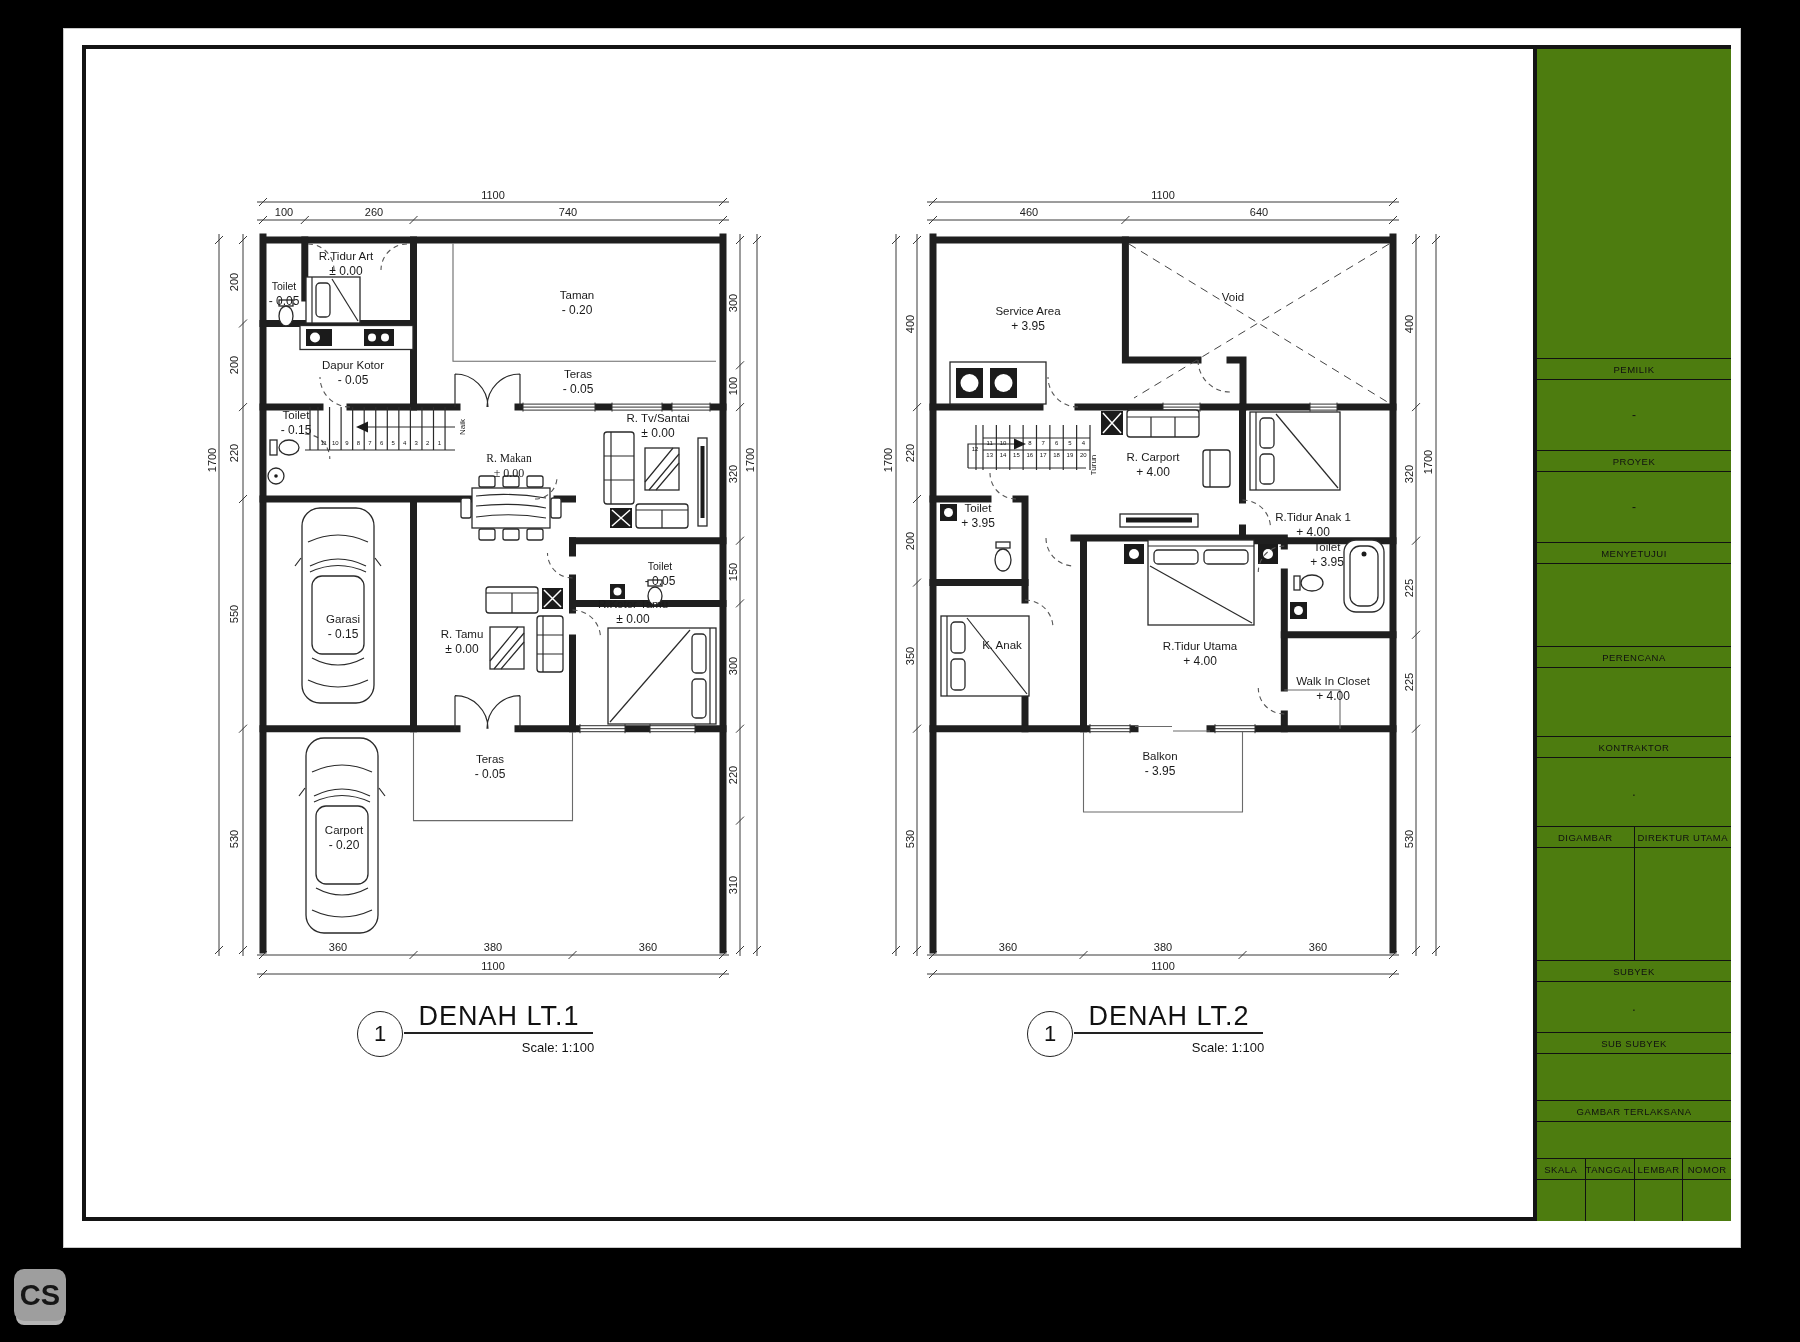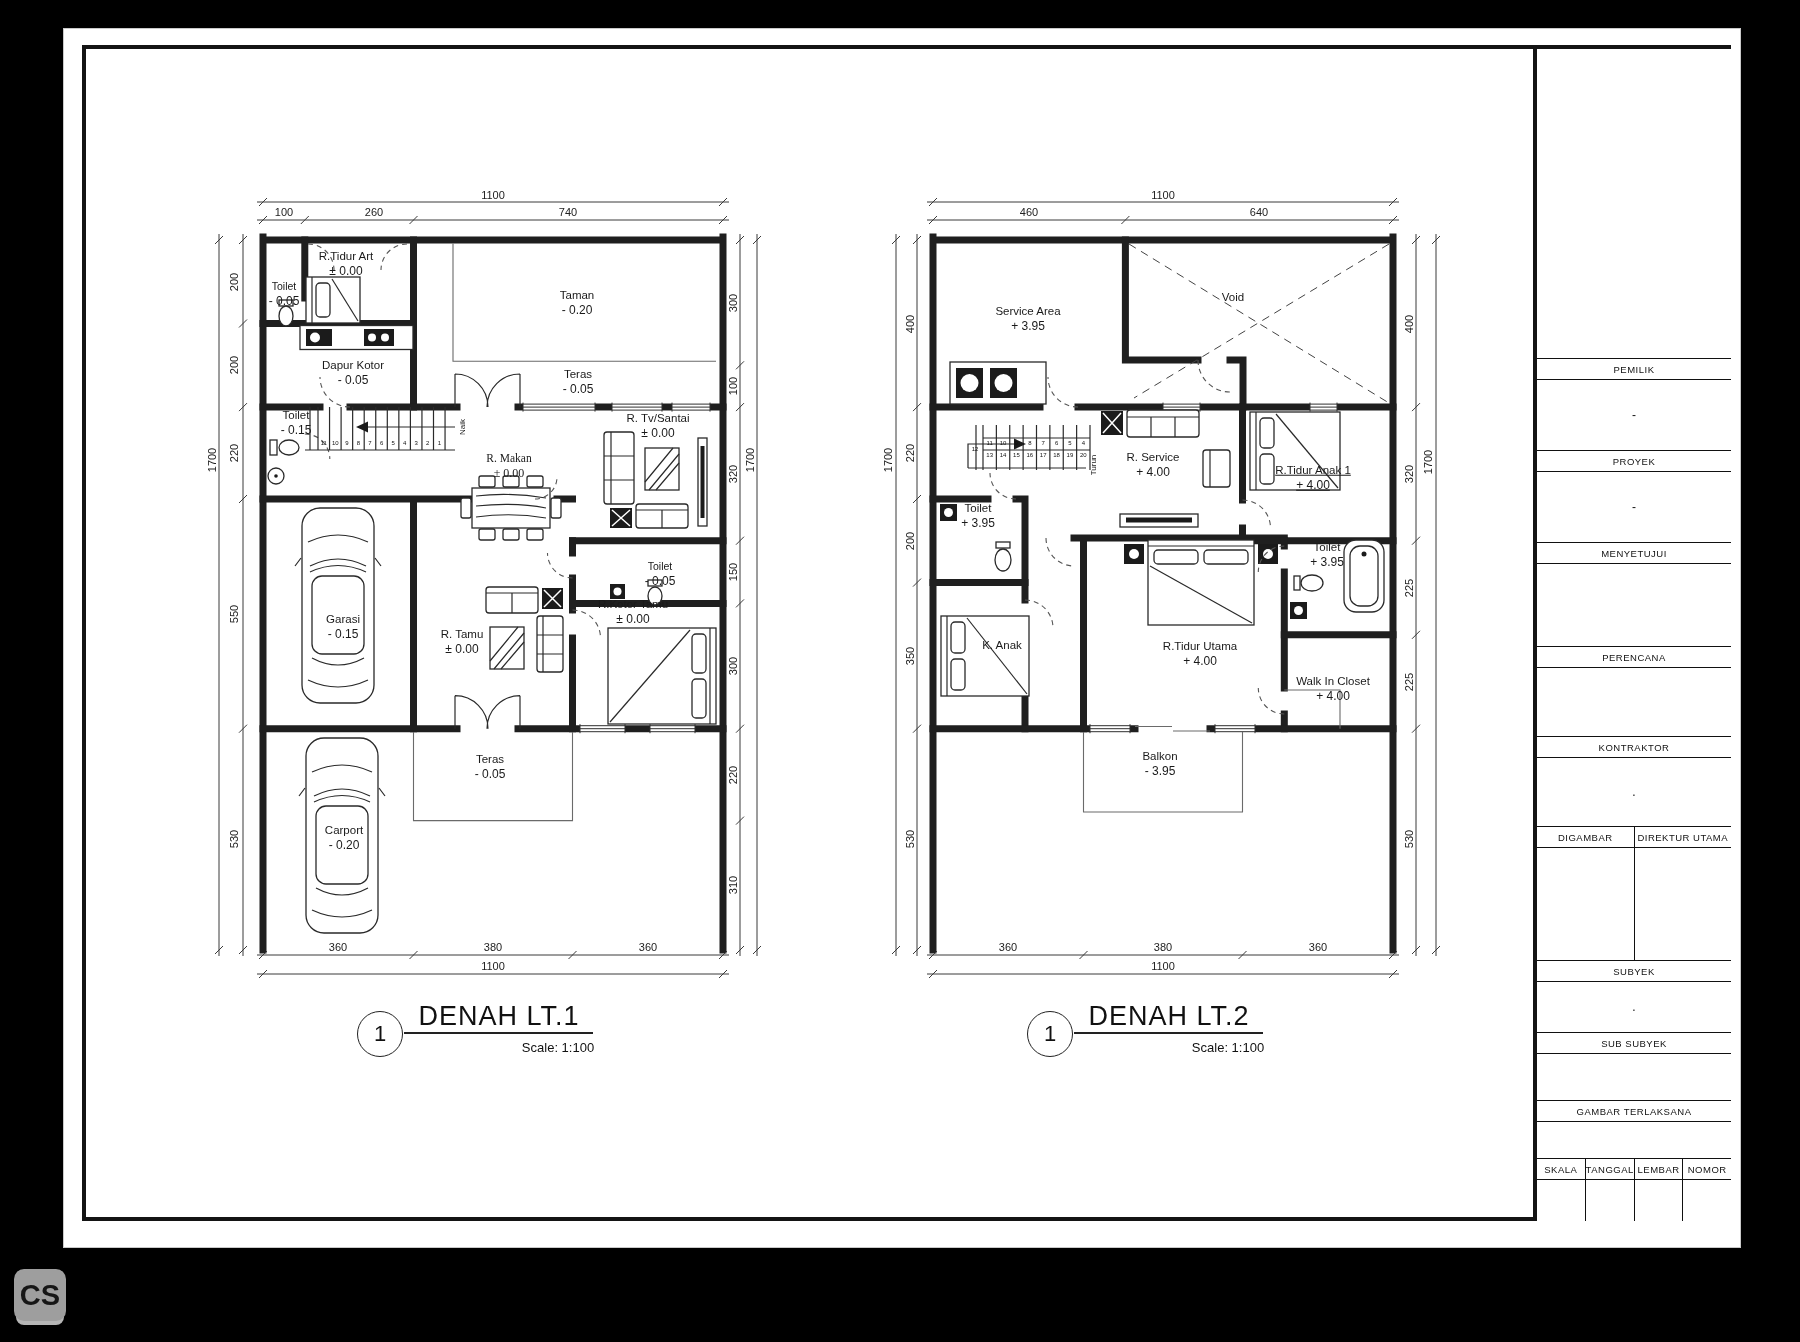--- a/index.html
+++ b/index.html
@@ -24,21 +24,21 @@
           line-height:1.3;color:#1a1a1a;white-space:nowrap;}
   .rlabel .lvl{font-size:12px;}
   .dlabel{position:absolute;transform:translate(-50%,-50%);font-size:11px;color:#222;white-space:nowrap;}
   .snum{position:absolute;transform:translate(-50%,-50%);font-size:6px;color:#111;white-space:nowrap;}
   .bubble{position:absolute;width:44px;height:44px;border:1.6px solid #222;border-radius:50%;
           display:flex;align-items:center;justify-content:center;font-size:22px;color:#111;background:#fff;}
   .tname{position:absolute;font-size:27px;color:#111;letter-spacing:1px;width:190px;text-align:center;}
   .tline{position:absolute;height:2px;background:#222;width:189px;}
   .tscale{position:absolute;font-size:13px;color:#111;width:120px;text-align:center;}
   .tblock{position:absolute;left:1533px;top:49px;width:198px;height:1172px;border-left:4px solid #141414;
-          box-sizing:border-box;display:flex;flex-direction:column;background:#ffffff;}
+          box-sizing:border-box;display:flex;flex-direction:column;background:#4d7c0f;}
   .tb-top{flex:0 0 309px;}
   .tb-h{flex:0 0 22px;border-top:1.5px solid #111;border-bottom:1.5px solid #111;display:flex;align-items:center;
         justify-content:center;font-size:9.5px;letter-spacing:.5px;color:#111;box-sizing:border-box;}
   .tb-v{display:flex;align-items:center;justify-content:center;font-size:12px;color:#111;box-sizing:border-box;}
   .tb-split{padding:0;}
   .tb-split span{flex:1;display:flex;align-items:center;justify-content:center;height:100%;box-sizing:border-box;}
   .tb-split span + span{border-left:1.5px solid #111;}
   .cfooter{position:absolute;left:0;top:1248px;width:1800px;height:94px;background:#000;
            display:flex;align-items:center;}
   .cs-logo{margin-left:14px;width:52px;height:52px;background:#9e9e9e;border-radius:10px;color:#161616;
@@ -344,27 +344,27 @@
       <div class="snum" style="left: 427.75px; top: 443px;">2</div>
       <div class="snum" style="left: 439.3px; top: 443px;">1</div>
       <div class="rlabel" style="left: 1028px; top: 319px;">
         <div>Service Area</div>
         <div class="lvl">+ 3.95</div>
       </div>
       <div class="rlabel" style="left: 1233px; top: 297px;">
         <div>Void</div>
       </div>
       <div class="rlabel" style="left: 1153px; top: 465px;">
-        <div>R. Service</div>
+        <div>R. Carport</div>
         <div class="lvl">+ 4.00</div>
       </div>
       <div class="rlabel" style="left: 1094px; top: 465px; font-size: 8px; transform: translate(-50%, -50%) rotate(-90deg);">
         <div>Turun</div>
       </div>
-      <div class="rlabel" style="left: 1313px; top: 478px; text-decoration: underline;">
+      <div class="rlabel" style="left: 1313px; top: 525px;">
         <div>R.Tidur Anak 1</div>
         <div class="lvl">+ 4.00</div>
       </div>
       <div class="rlabel" style="left: 978px; top: 516px;">
         <div>Toilet</div>
         <div class="lvl">+ 3.95</div>
       </div>
       <div class="rlabel" style="left: 1327px; top: 555px;">
         <div>Toilet</div>
         <div class="lvl">+ 3.95</div>

